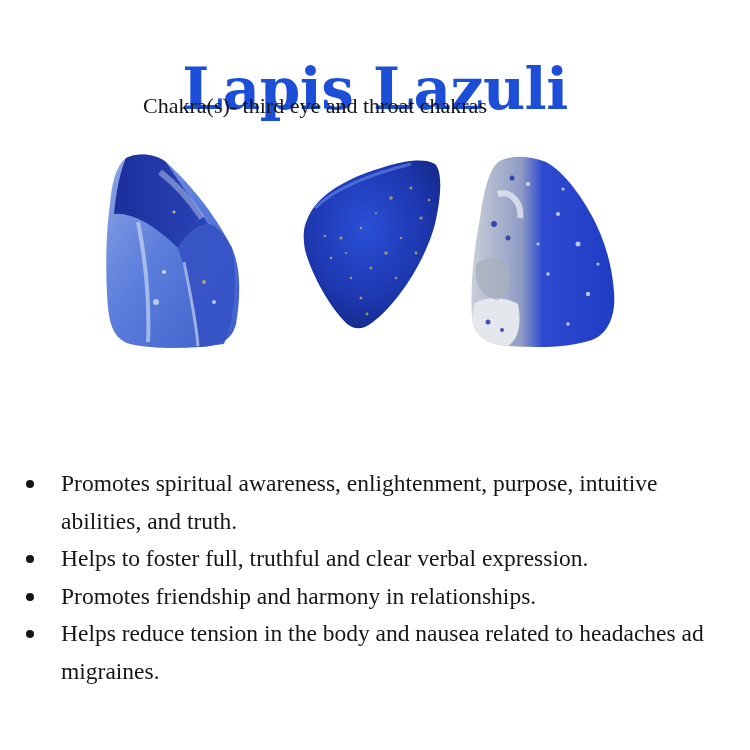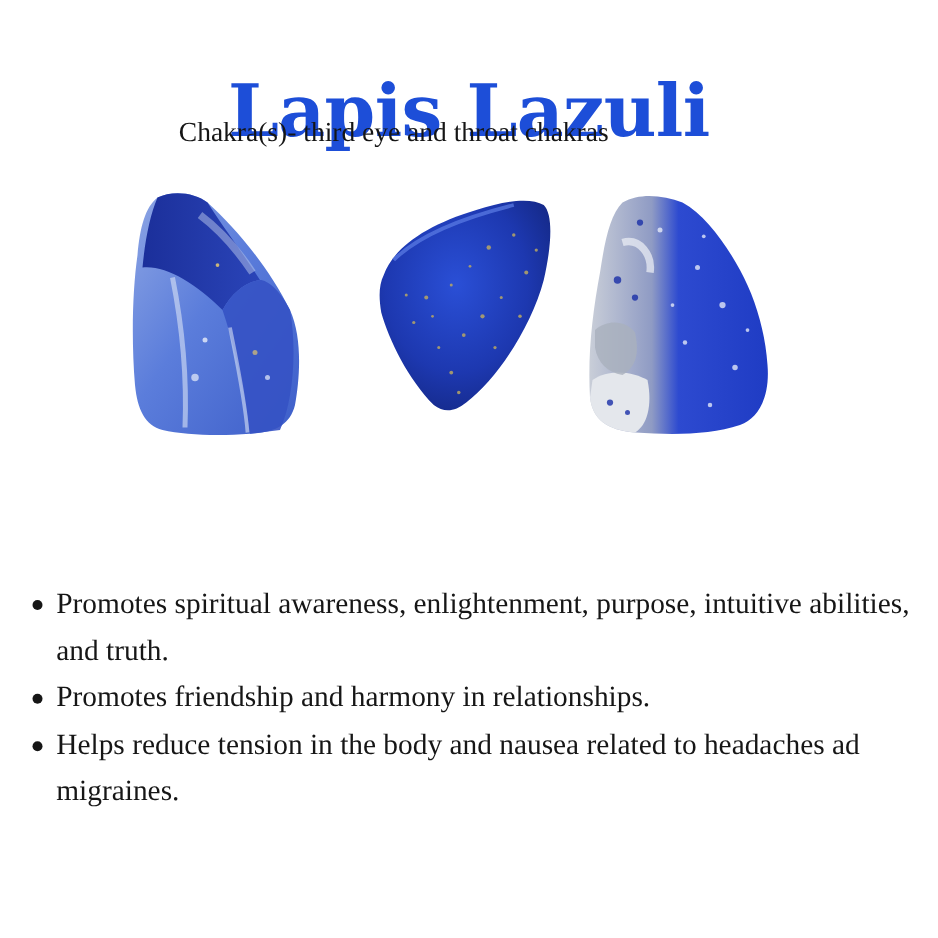--- a/index.html
+++ b/index.html
@@ -58,21 +58,21 @@
       position: absolute;
       left: 0;
       top: 465px;
       width: 750px;
       margin: 0;
       padding: 0;
       list-style: none;
     }
     .benefit {
       position: relative;
-      padding-left: 45px;
+      padding-left: 61px;
       padding-right: 20px;
       font-family: "Liberation Serif", "DejaVu Serif", serif;
       font-size: 23.5px;
       line-height: 37.5px;
       color: #161616;
     }
     .bullet {
       position: absolute;
       left: 26px;
       top: 15px;
@@ -187,19 +187,23 @@
   </div>
 </div>
 
 <ul class="benefits">
   <li class="benefit">
     <span class="bullet"></span>
     <span>Promotes spiritual awareness, enlightenment, purpose, intuitive abilities, and truth.</span>
   </li>
   <li class="benefit">
     <span class="bullet"></span>
+    <span>Helps to foster full, truthful and clear verbal expression.</span>
+  </li>
+  <li class="benefit">
+    <span class="bullet"></span>
     <span>Promotes friendship and harmony in relationships.</span>
   </li>
   <li class="benefit">
     <span class="bullet"></span>
     <span>Helps reduce tension in the body and nausea related to headaches ad migraines.</span>
   </li>
 </ul>
 
 </body></html>

